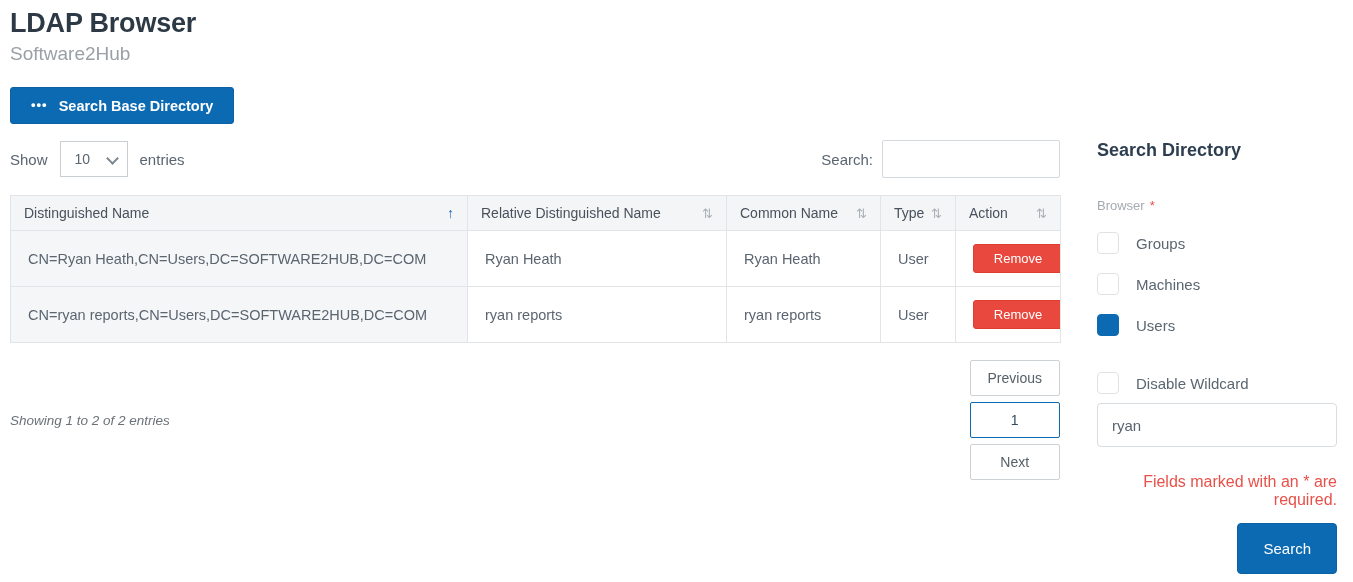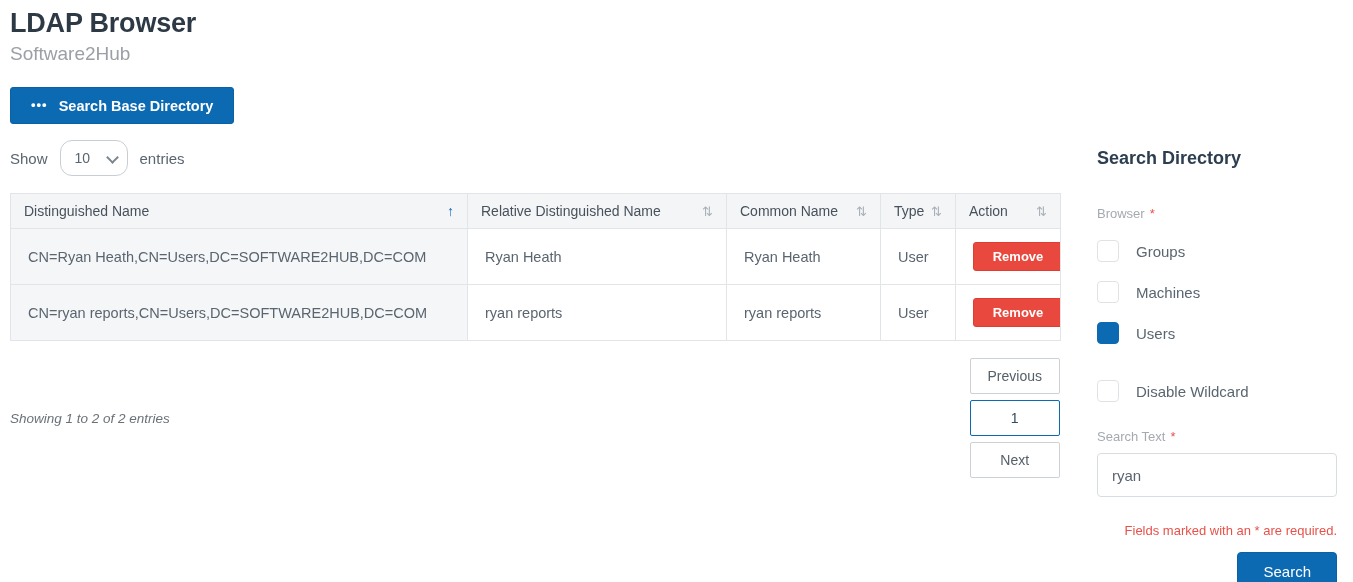--- a/index.html
+++ b/index.html
@@ -44,21 +44,21 @@
   .content { display: flex; margin-top: 16px; }
   .main-col { width: 1050px; flex: 0 0 1050px; }
   .side-col { width: 240px; flex: 0 0 240px; margin-left: 37px; }
 
   
   .dt-controls { display: flex; align-items: center; justify-content: space-between; }
   .length-ctl { display: flex; align-items: center; font-size: 15px; color: #5a6570; }
   .select-wrap { position: relative; margin: 0 12px; }
   .page-size-select {
     width: 68px; height: 36px;
-    border: 1px solid #c9ced3; border-radius: 12px; background: #fff;
+    border: 1px solid #c9ced3; border-radius: 0; background: #fff;
     font-size: 14px; color: #5a6570; padding: 0 24px 0 14px;
     appearance: none; -webkit-appearance: none; font-family: inherit; cursor: pointer;
   }
   .select-chev {
     position: absolute; right: 11px; top: 13px; width: 9px; height: 9px; pointer-events: none;
   }
   .select-chev::before {
     content: ""; position: absolute; left: 0; top: 0;
     width: 7px; height: 7px;
     border-left: 2px solid #7d868e; border-bottom: 2px solid #7d868e;
@@ -85,60 +85,60 @@
   }
   table.datatable tbody td {
     background: #ffffff; color: #5a6570; padding: 13px 17px;
   }
   table.datatable tbody td.sorted { background: #f5f6f7; }
   .th-inner { display: flex; align-items: center; justify-content: space-between; }
   .sort-icon { font-size: 13px; color: #aab1b7; margin-left: 6px; }
   .sort-icon.asc { color: #1268b3; font-weight: 700; font-size: 14px; }
   .btn-remove {
     background: #e8483d; color: #fff; border: 1px solid #e03c31; border-radius: 3px;
-    font-size: 13px; font-weight: 700; padding: 6px 0; width: 90px;
+    font-size: 13px; font-weight: 400; padding: 6px 0; width: 90px;
     cursor: pointer; font-family: inherit;
   }
 
   
   .dt-footer { display: flex; align-items: center; justify-content: space-between; margin-top: 17px; }
   .dt-info { font-size: 13.5px; font-style: italic; color: #6a7278; }
   .paginate { display: flex; gap: 6px; flex-direction: column; }
   .page-btn {
     background: #fff; border: 1px solid #ccd1d5; border-radius: 2px;
     color: #556069; font-size: 14px; padding: 9px 17px; cursor: pointer;
     font-family: inherit; min-width: 37px; text-align: center;
   }
   .page-btn.current { border: 1px solid #0c6ab3; color: #2f4b63; padding: 9px 14px; }
 
   
-  .side-title { font-size: 18px; font-weight: 700; color: #2d3e50; margin-top: 8px; }
+  .side-title { font-size: 18px; font-weight: 700; color: #2d3e50; }
   .field-label { font-size: 13px; color: #a4aab0; margin-top: 37px; }
   .req { color: #e8514a; margin-left: 5px; font-size: 13px; }
   .check-row { display: flex; align-items: center; margin-top: 19px; cursor: pointer; }
   .checkbox {
     width: 22px; height: 22px; border: 1px solid #dfe3e6; border-radius: 4px;
     background: #fff; flex: 0 0 22px;
   }
   .checkbox.checked { background: #0c6ab3; border-color: #0c6ab3; }
   .check-label { font-size: 15px; color: #5a6670; margin-left: 17px; }
   .wildcard-row { margin-top: 36px; }
   .search-text-label { margin-top: 27px; }
   .search-text-input {
     width: 100%; height: 44px; margin-top: 9px;
     border: 1px solid #d8dde2; border-radius: 4px;
     font-size: 15px; color: #5a6570; padding: 0 14px; font-family: inherit;
   }
   .required-note {
-    margin-top: 26px; text-align: right; font-size: 13px; color: #e8514a;
+    margin-top: 26px; text-align: right; font-size: 16px; color: #e8514a;
   }
   .side-actions { margin-top: 14px; text-align: right; }
   .btn-search {
     background: #0c6ab3; color: #fff; border: 1px solid #0b61a4; border-radius: 4px;
-    font-size: 15px; font-weight: 400; padding: 10px 25px; cursor: pointer;
+    font-size: 15px; font-weight: 400; padding: 16px 25px; cursor: pointer;
     font-family: inherit;
   }
 </style>
 </head>
 <body>
 
 <div class="page">
 
   <div class="page-title">LDAP Browser</div>
   <div class="page-subtitle">Software2Hub</div>
@@ -157,20 +157,24 @@
       <div class="dt-controls">
         <div class="length-ctl">
           <span>Show</span>
           <span class="select-wrap">
             <select class="page-size-select">
               <option selected="">10</option>
             </select>
             <span class="select-chev"></span>
           </span>
           <span>entries</span>
+        </div>
+        <div class="search-ctl">
+          <span>Search:</span>
+          <input class="table-search-input" type="text" value="" style="">
         </div>
       </div>
 
       <table class="datatable">
         <colgroup>
           <col style="width:457px">
             <col style="width:259px">
             <col style="width:154px">
           <col style="width:75px">
             <col style="width:105px">
@@ -259,23 +263,20 @@
       <div class="check-row">
         <span class="checkbox checked"></span>
         <span class="check-label">Users</span>
       </div>
 
       <div class="check-row wildcard-row">
         <span class="checkbox"></span>
         <span class="check-label">Disable Wildcard</span>
       </div>
 
-      <div class="field-label search-text-label">
-        <span>Search Text</span><span class="req">*</span>
-      </div>
       <input class="search-text-input" type="text" value="ryan" style="">
 
       <div class="required-note">Fields marked with an * are required.</div>
 
       <div class="side-actions">
         <button class="btn-search">Search</button>
       </div>
     </div>
   </div>
 </div>

